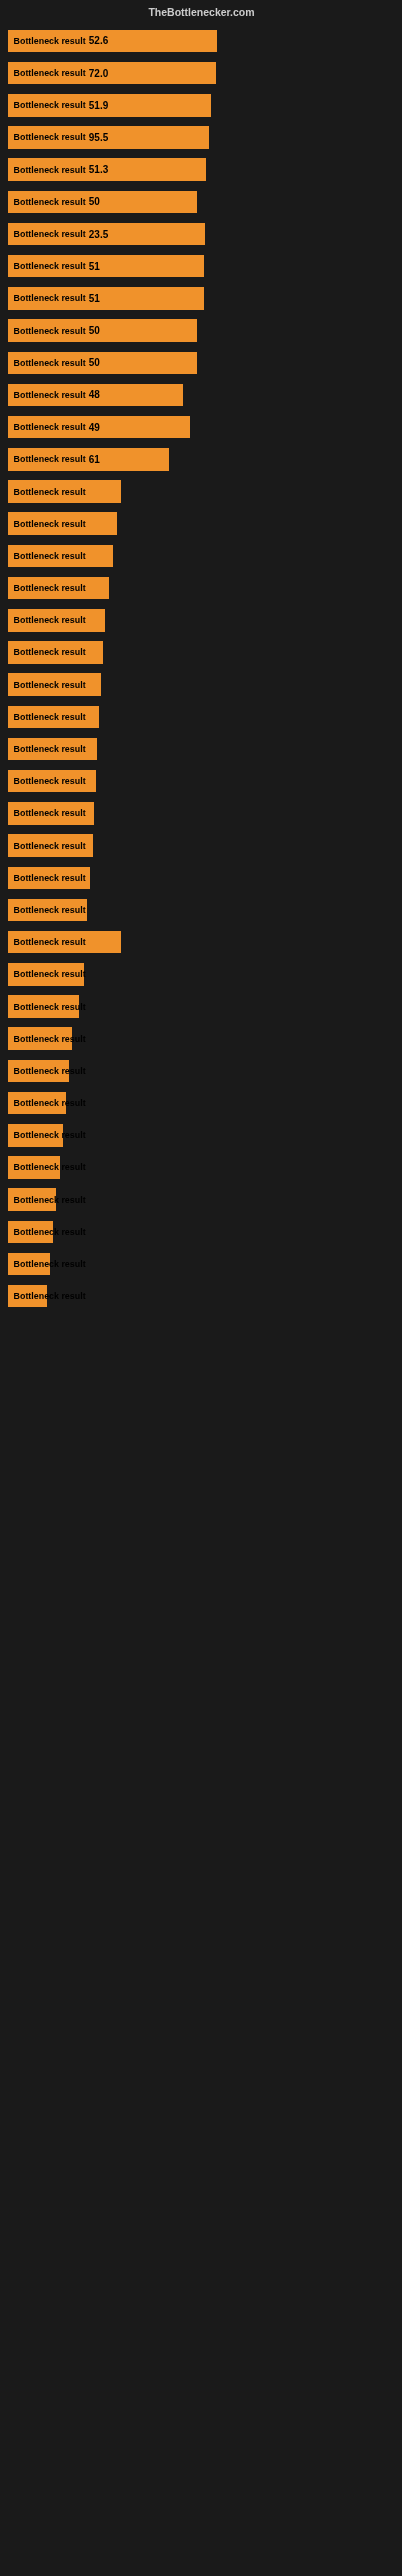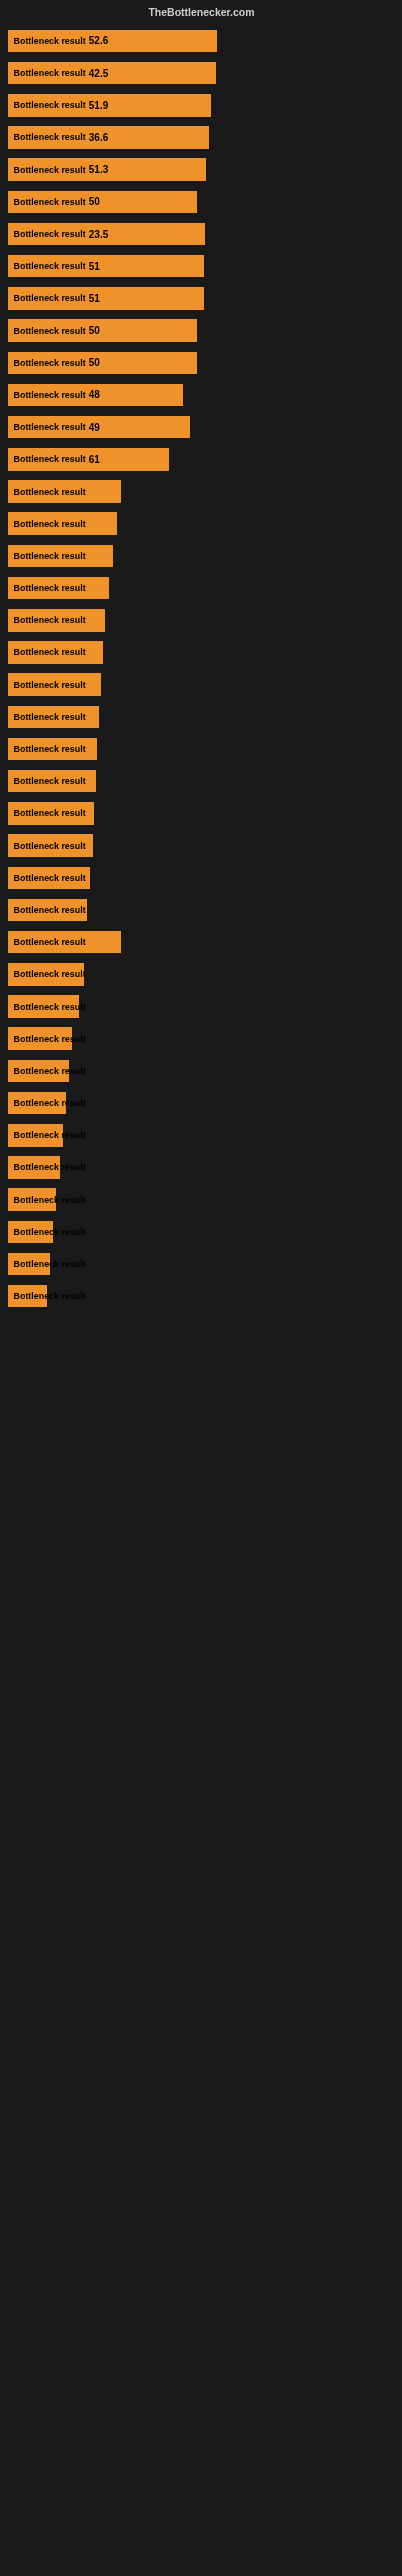--- a/index.html
+++ b/index.html
@@ -67,37 +67,37 @@
         <div class="bar" style="width: 209px;">
           <span class="bar-label">Bottleneck result</span>
           <span class="bar-value">52.6</span>
         </div>
       </div>
     </div>
     <div class="bar-row">
       <div class="bar-wrapper">
         <div class="bar" style="width: 208px;">
           <span class="bar-label">Bottleneck result</span>
-          <span class="bar-value">42.5</span>
+          <span class="bar-value">72.0</span>
         </div>
       </div>
     </div>
     <div class="bar-row">
       <div class="bar-wrapper">
         <div class="bar" style="width: 203px;">
           <span class="bar-label">Bottleneck result</span>
           <span class="bar-value">51.9</span>
         </div>
       </div>
     </div>
     <div class="bar-row">
       <div class="bar-wrapper">
         <div class="bar" style="width: 201px;">
           <span class="bar-label">Bottleneck result</span>
-          <span class="bar-value">36.6</span>
+          <span class="bar-value">95.5</span>
         </div>
       </div>
     </div>
     <div class="bar-row">
       <div class="bar-wrapper">
         <div class="bar" style="width: 198px;">
           <span class="bar-label">Bottleneck result</span>
           <span class="bar-value">51.3</span>
         </div>
       </div>

